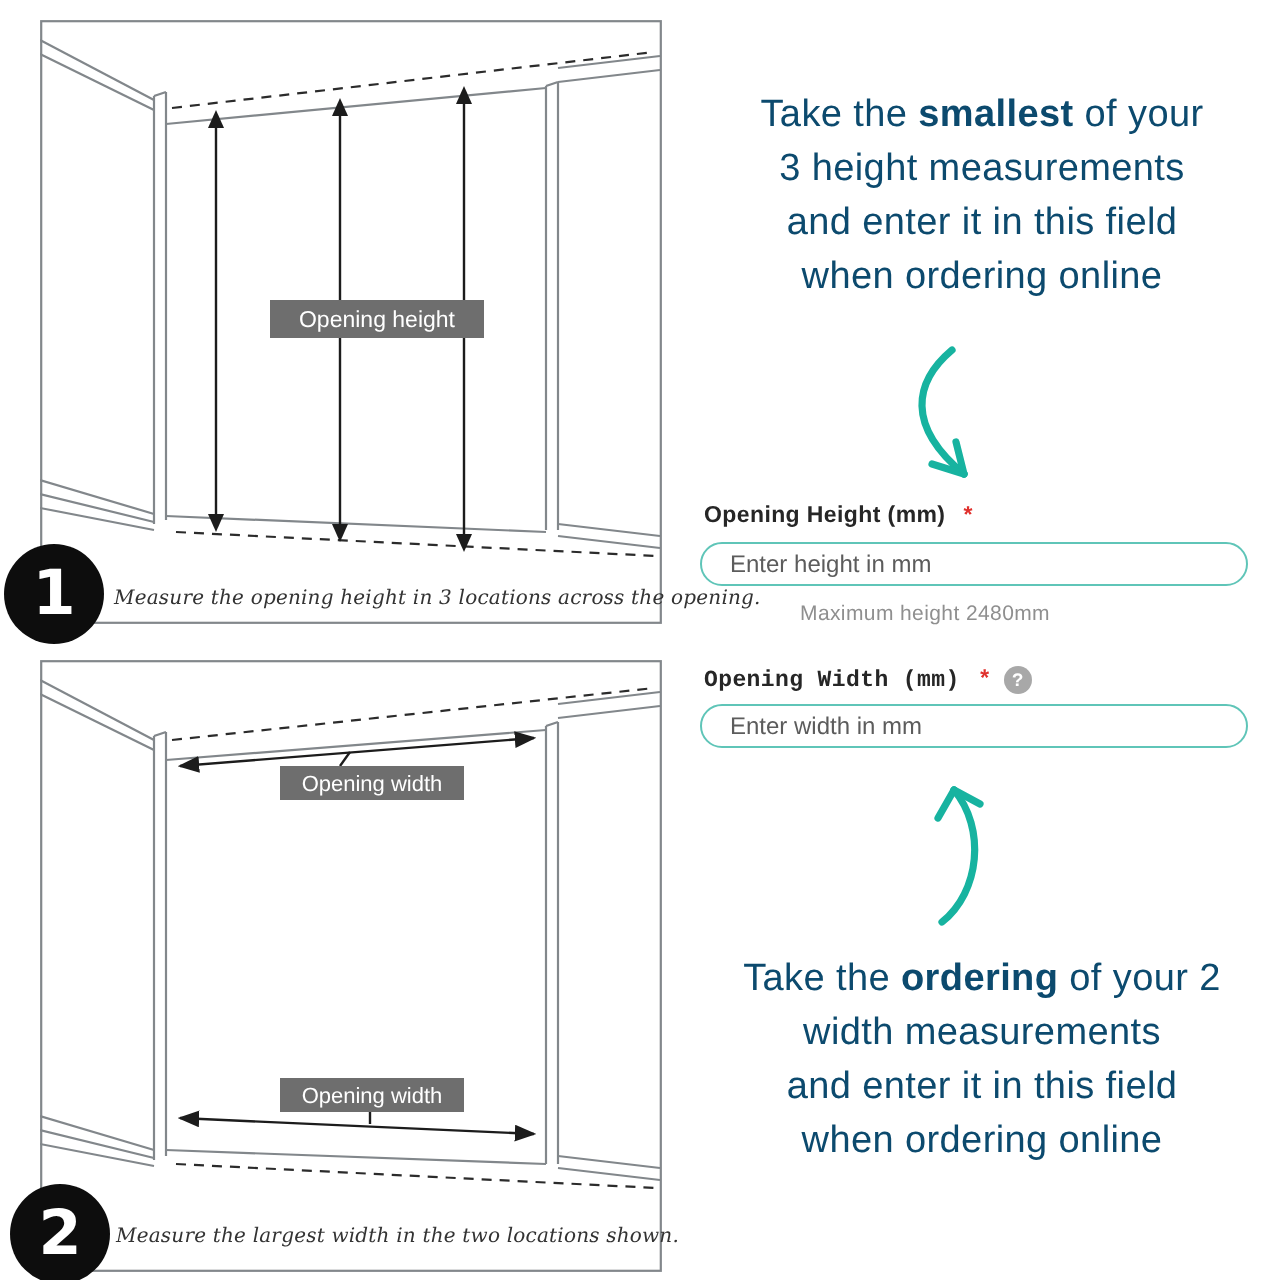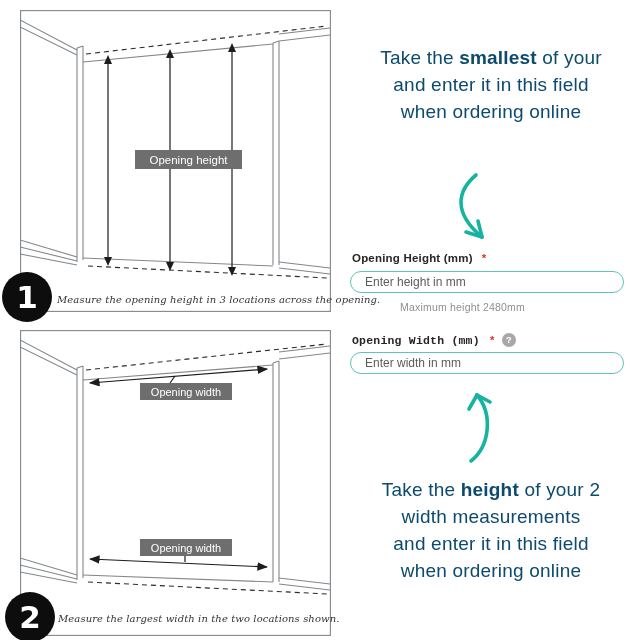--- a/index.html
+++ b/index.html
@@ -145,20 +145,21 @@
         <rect x="120" y="209" width="92" height="17" fill="#6e6e6e"></rect>
         <text x="166" y="221.5" text-anchor="middle" fill="#ffffff" font-size="11" font-family="Liberation Sans, sans-serif">Opening width</text>
       </g>
     </svg>
   </div>
   <div class="caption" style="left:58px;top:613px;">Measure the largest width in the two locations shown.</div>
   <div class="badge" style="left:5px;top:592px;">2</div>
 
   <div class="instr" style="top:44px;">
     <div><span>Take the </span><b>smallest</b><span> of your</span></div>
+    <div>3 height measurements</div>
     <div>and enter it in this field</div>
     <div>when ordering online</div>
   </div>
 
   <svg class="abs" style="left:445px;top:170px;" width="70" height="78" viewBox="0 0 70 78">
     <g stroke="#17b3a0" stroke-width="3.6" fill="none" stroke-linecap="round">
       <path d="M31,5 C12,21 8,43 37,67"></path>
       <path d="M37,67 L21,62"></path>
       <path d="M37,67 L33,51"></path>
     </g>
@@ -180,19 +181,19 @@
 
   <svg class="abs" style="left:460px;top:388px;" width="56" height="80" viewBox="0 0 56 80">
     <g stroke="#17b3a0" stroke-width="3.6" fill="none" stroke-linecap="round">
       <path d="M11,73 C30,58 33,26 17,7"></path>
       <path d="M17,7 L9,21"></path>
       <path d="M17,7 L30,14"></path>
     </g>
   </svg>
 
   <div class="instr" style="top:476px;">
-    <div><span>Take the </span><b>height</b><span> of your 2</span></div>
+    <div><span>Take the </span><b>ordering</b><span> of your 2</span></div>
     <div>width measurements</div>
     <div>and enter it in this field</div>
     <div>when ordering online</div>
   </div>
 
 </div>
 
 </body></html>

